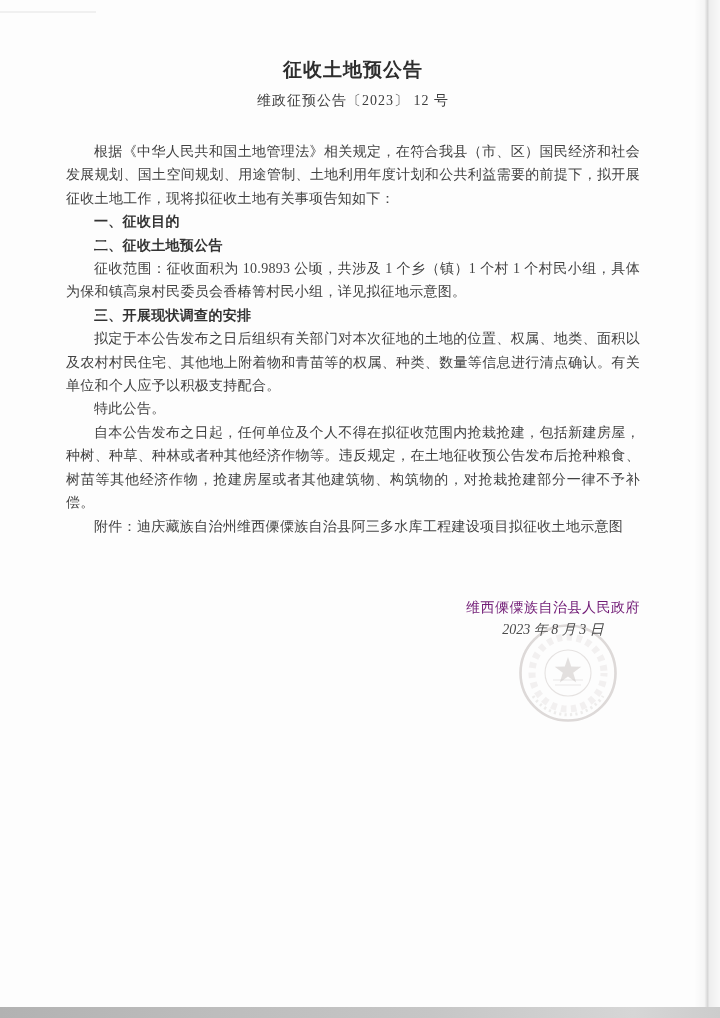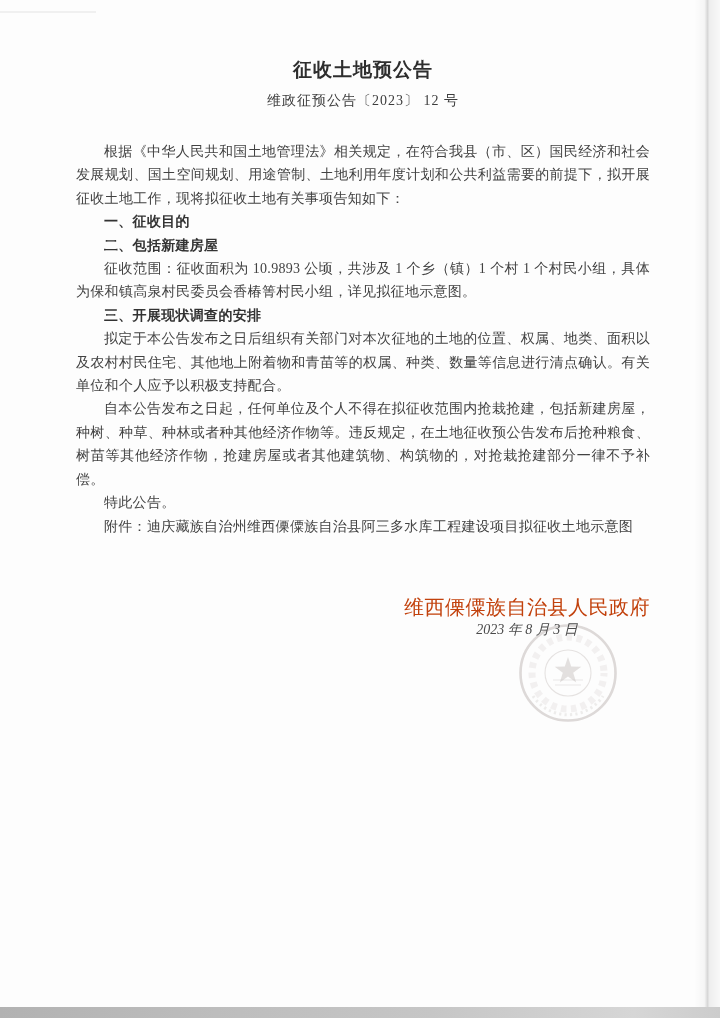--- a/index.html
+++ b/index.html
@@ -6,21 +6,21 @@
   .page{
     position:relative;
     width:720px;height:1018px;
     background:#fdfdfd;
     overflow:hidden;
     font-family:"Liberation Serif","DejaVu Serif",serif;
     color:#424242;
   }
   .content{
     position:absolute;
-    left:76px;top:0;
+    left:66px;top:0;
     width:574px;
     padding-top:56px;
   }
   .doc-title{
     font-size:19px;
     font-weight:bold;
     letter-spacing:1px;
     text-align:center;
     color:#2e2e2e;
     line-height:28px;
@@ -56,24 +56,24 @@
   }
   .signature{
     margin-top:58px;
     display:flex;
     justify-content:flex-end;
   }
   .signature .sig-inner{
     text-align:center;
   }
   .sig-issuer{
-    font-size:20px;
+    font-size:14px;
     line-height:23.4px;
     letter-spacing:0.5px;
-    color:#c2410c;
+    color:#701a75;
   }
   .sig-date{
     font-size:14px;
     line-height:21px;
     color:#4a4a4a;
     font-style:italic;
   }
   .seal{
     position:absolute;
     left:517px;top:622px;
@@ -130,28 +130,28 @@
     <h1 class="doc-title">征收土地预公告</h1>
 
     <div class="doc-number">维政征预公告〔2023〕 12 号</div>
 
     <div class="body-text">
 
       <p class="first">根据《中华人民共和国土地管理法》相关规定，在符合我县（市、区）国民经济和社会发展规划、国土空间规划、用途管制、土地利用年度计划和公共利益需要的前提下，拟开展征收土地工作，现将拟征收土地有关事项告知如下：</p>
 
       <h2 class="sec-heading">一、征收目的</h2>
 
-      <h2 class="sec-heading">二、包括新建房屋</h2>
+      <h2 class="sec-heading">二、征收土地预公告</h2>
       <p>征收范围：征收面积为 10.9893 公顷，共涉及 1 个乡（镇）1 个村 1 个村民小组，具体为保和镇高泉村民委员会香椿箐村民小组，详见拟征地示意图。</p>
 
       <h2 class="sec-heading">三、开展现状调查的安排</h2>
       <p>拟定于本公告发布之日后组织有关部门对本次征地的土地的位置、权属、地类、面积以及农村村民住宅、其他地上附着物和青苗等的权属、种类、数量等信息进行清点确认。有关单位和个人应予以积极支持配合。</p>
 
+      <p>特此公告。</p>
       <p>自本公告发布之日起，任何单位及个人不得在拟征收范围内抢栽抢建，包括新建房屋，种树、种草、种林或者种其他经济作物等。违反规定，在土地征收预公告发布后抢种粮食、树苗等其他经济作物，抢建房屋或者其他建筑物、构筑物的，对抢栽抢建部分一律不予补偿。</p>
-      <p>特此公告。</p>
 
       <p>附件：迪庆藏族自治州维西傈僳族自治县阿三多水库工程建设项目拟征收土地示意图</p>
     </div>
 
     <div class="signature">
       <div class="sig-inner">
         <div class="sig-issuer">维西傈僳族自治县人民政府</div>
         <div class="sig-date">2023 年 8 月 3 日</div>
       </div>
     </div>

